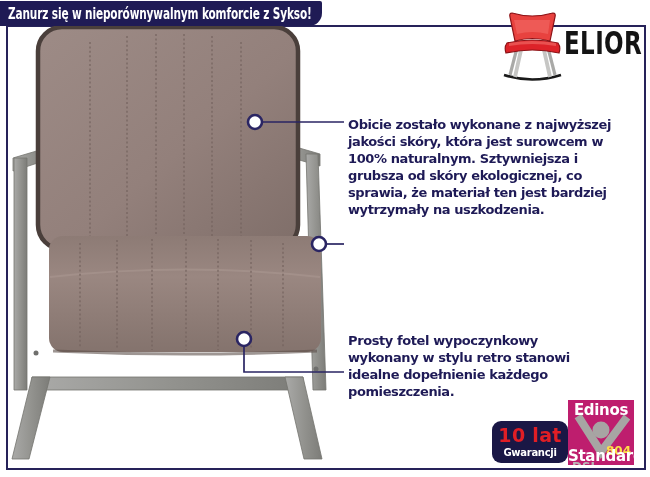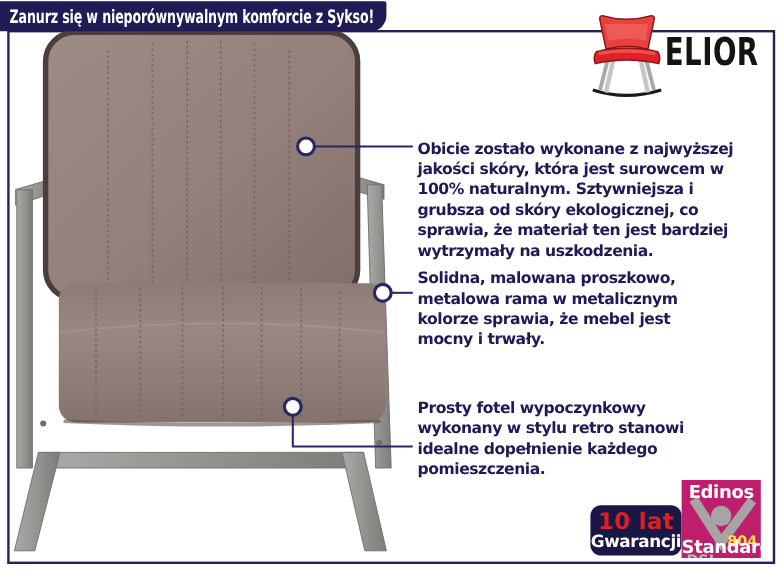--- a/index.html
+++ b/index.html
@@ -14,30 +14,30 @@
           padding-left:8px;box-sizing:border-box;z-index:5;text-align:center;}
   .banner span{display:inline-block;white-space:nowrap;font-weight:bold;font-size:15.5px;
           letter-spacing:-0.2px;transform:scaleX(0.68);transform-origin:left center;}
   
   .art{position:absolute;left:0;top:0;width:650px;height:477px;z-index:2;}
   
   .callout-text{position:absolute;left:348px;width:294px;color:#1e1a56;font-weight:bold;
           font-size:13px;line-height:17px;letter-spacing:-0.4px;white-space:pre-line;z-index:4;}
   .ct1{top:84px;margin-top:32px;} .ct2{top:224px;} .ct3{top:332px;}
   
-  .logo{position:absolute;left:490px;top:12px;width:150px;height:70px;z-index:5;text-align:center;}
+  .logo{position:absolute;left:500px;top:12px;width:150px;height:70px;z-index:5;text-align:center;}
   .logo-icon{position:absolute;left:0;top:0;}
   .logo-word{position:absolute;left:64px;top:14px;font-size:32px;font-weight:bold;color:#141414;
           letter-spacing:0.5px;transform:scaleX(0.72);transform-origin:left top;line-height:34px;}
   
   .badge-guarantee{position:absolute;left:492px;top:421px;width:76px;height:42px;background:#1a1745;
           border-radius:9px;z-index:6;display:flex;flex-direction:column;align-items:center;
           justify-content:center;text-align:center;}
   .bg-line1{color:#e01e25;font-weight:bold;font-size:19px;line-height:20px;letter-spacing:0.3px;}
-  .bg-line2{color:#fff;font-weight:bold;font-size:14px;line-height:15px;letter-spacing:-0.3px;}
+  .bg-line2{color:#fff;font-weight:bold;font-size:10px;line-height:15px;letter-spacing:-0.3px;}
   
   .badge-edinos{position:absolute;left:568px;top:400px;width:66px;height:65px;background:#be1e6e;
           z-index:6;overflow:hidden;}
   .ed-brand{position:absolute;top:1px;left:0;width:100%;text-align:center;color:#fff;
           font-weight:bold;font-size:15px;letter-spacing:-0.3px;}
   .ed-v{position:absolute;left:0;top:0;}
   .ed-dsi{position:absolute;left:4px;top:60px;color:#bab8b8;font-weight:bold;font-size:12px;}
   .ed-804{position:absolute;right:3px;top:44px;color:#fde047;font-weight:bold;font-size:12px;}
   .ed-standards{position:absolute;bottom:0;left:0;width:100%;text-align:center;color:#fff;
           font-weight:bold;font-size:15px;letter-spacing:-0.3px;}
@@ -126,24 +126,20 @@
       <circle cx="244" cy="339" r="7"></circle>
     </g>
   </svg>
 
   <div class="callout-text ct1">Obicie zostało wykonane z najwyższej
 jakości skóry, która jest surowcem w
 100% naturalnym. Sztywniejsza i
 grubsza od skóry ekologicznej, co
 sprawia, że materiał ten jest bardziej
 wytrzymały na uszkodzenia.</div>
-  <div class="callout-text ct2">Solidna, malowana proszkowo,
-metalowa rama w metalicznym
-kolorze sprawia, że mebel jest
-mocny i trwały.</div>
   <div class="callout-text ct3">Prosty fotel wypoczynkowy
 wykonany w stylu retro stanowi
 idealne dopełnienie każdego
 pomieszczenia.</div>
 
   <div class="logo">
     <svg class="logo-icon" width="64" height="70" viewBox="0 0 64 70">
       <path d="M4,63 Q32,72 61,63" stroke="#1a1a1a" stroke-width="2.6" fill="none"></path>
       <path d="M18,32 L10,63" stroke="#a9a9a7" stroke-width="3.2" fill="none"></path>
       <path d="M47,32 L55,63" stroke="#a9a9a7" stroke-width="3.2" fill="none"></path>

